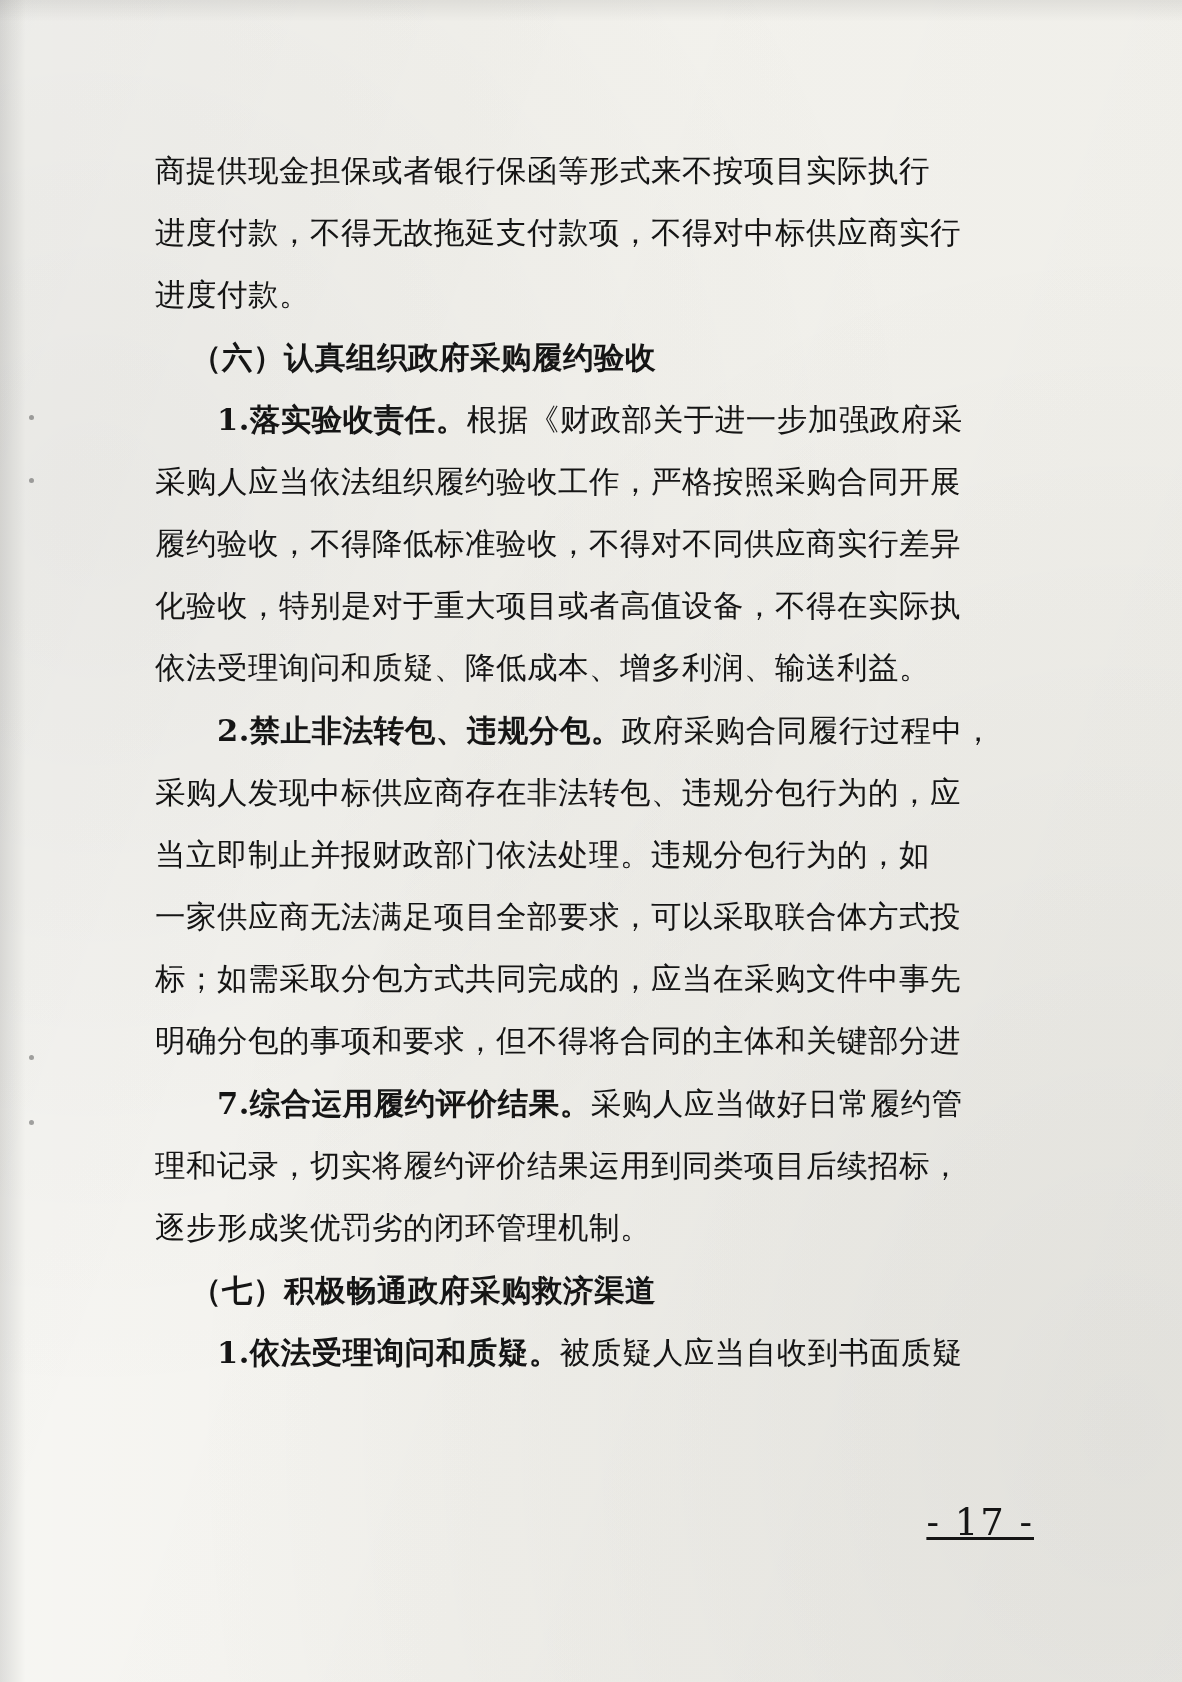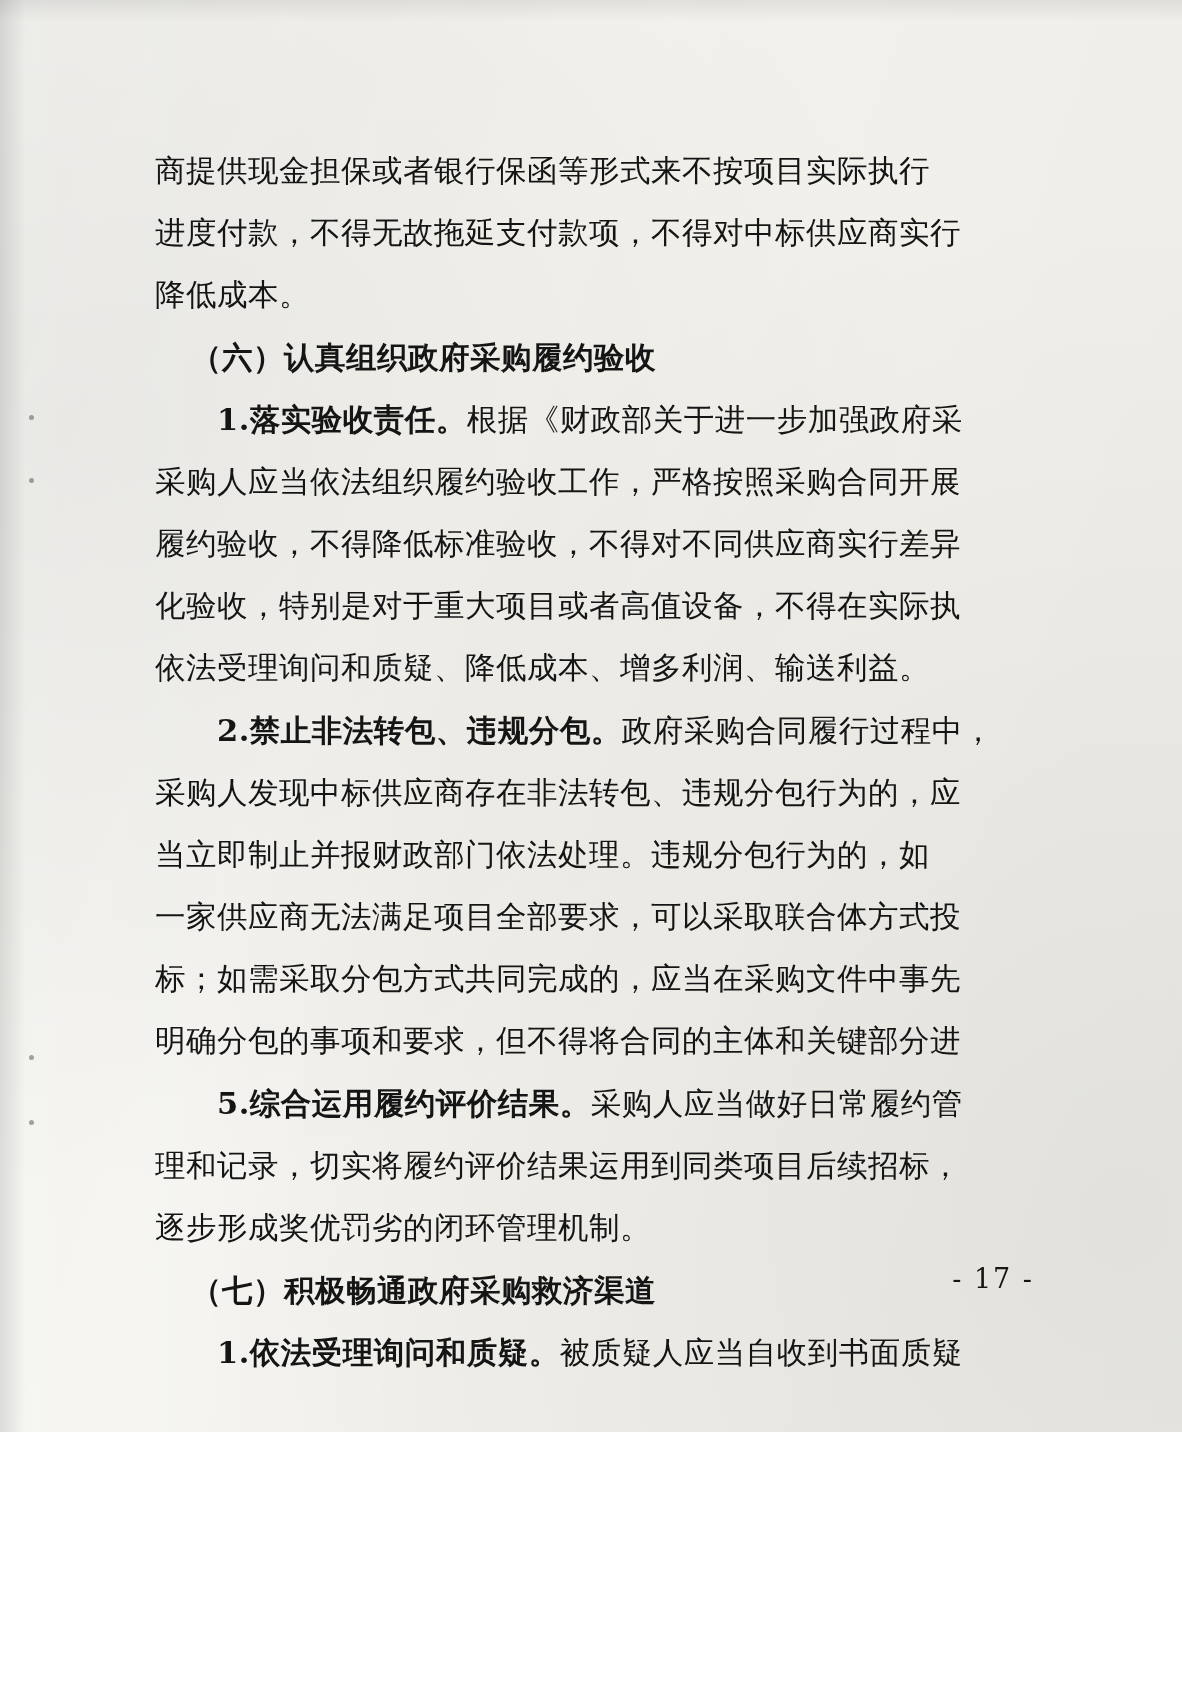--- a/index.html
+++ b/index.html
@@ -3,21 +3,21 @@
 <meta charset="utf-8">
 <style>
   html, body {
     margin: 0;
     padding: 0;
     background: #ffffff;
   }
   .page {
     position: relative;
     width: 1182px;
-    height: 1432px;
+    height: 1682px;
     background: #f2f1ec;
     background-image:
       linear-gradient(to right, rgba(255,255,255,0.35), rgba(250,249,245,0.1) 40%, rgba(244,243,238,0.2));
     overflow: hidden;
     font-family: "DejaVu Serif", "Liberation Serif", serif;
     color: #151515;
   }
   
   .page::before {
     content: "";
@@ -73,59 +73,60 @@
   }
   .heading {
     font-weight: bold;
     font-size: 30px;
     letter-spacing: 1px;
   }
   .page-number {
     position: absolute;
     right: 148px;
     bottom: 138px;
-    font-size: 27px;
+    font-size: 37px;
     letter-spacing: 2px;
     font-family: "DejaVu Serif", "Liberation Serif", serif;
+    text-decoration: underline;
   }
 </style>
 </head>
 <body>
 
 <div class="page">
   <div class="edge-left"></div>
   <div class="edge-top"></div>
 
   <div class="punch" style="top:415px;"></div>
   <div class="punch" style="top:478px;"></div>
   <div class="punch" style="top:1055px;"></div>
   <div class="punch" style="top:1120px;"></div>
 
   <div class="content">
 
     <p class="line">商提供现金担保或者银行保函等形式来不按项目实际执行</p>
     <p class="line">进度付款，不得无故拖延支付款项，不得对中标供应商实行</p>
-    <p class="line">降低成本。</p>
+    <p class="line">进度付款。</p>
 
     <p class="line indent1 heading">（六）认真组织政府采购履约验收</p>
 
     <p class="line indent2"><span class="bold">1.落实验收责任。</span><span>根据《财政部关于进一步加强政府采</span></p>
     <p class="line">采购人应当依法组织履约验收工作，严格按照采购合同开展</p>
     <p class="line">履约验收，不得降低标准验收，不得对不同供应商实行差异</p>
     <p class="line">化验收，特别是对于重大项目或者高值设备，不得在实际执</p>
     <p class="line">依法受理询问和质疑、降低成本、增多利润、输送利益。</p>
 
     <p class="line indent2"><span class="bold">2.禁止非法转包、违规分包。</span><span>政府采购合同履行过程中，</span></p>
     <p class="line">采购人发现中标供应商存在非法转包、违规分包行为的，应</p>
     <p class="line">当立即制止并报财政部门依法处理。违规分包行为的，如</p>
     <p class="line">一家供应商无法满足项目全部要求，可以采取联合体方式投</p>
     <p class="line">标；如需采取分包方式共同完成的，应当在采购文件中事先</p>
     <p class="line">明确分包的事项和要求，但不得将合同的主体和关键部分进</p>
 
-    <p class="line indent2"><span class="bold">5.综合运用履约评价结果。</span><span>采购人应当做好日常履约管</span></p>
+    <p class="line indent2"><span class="bold">7.综合运用履约评价结果。</span><span>采购人应当做好日常履约管</span></p>
     <p class="line">理和记录，切实将履约评价结果运用到同类项目后续招标，</p>
     <p class="line">逐步形成奖优罚劣的闭环管理机制。</p>
 
     <p class="line indent1 heading">（七）积极畅通政府采购救济渠道</p>
 
     <p class="line indent2"><span class="bold">1.依法受理询问和质疑。</span><span>被质疑人应当自收到书面质疑</span></p>
   </div>
 
   <div class="page-number">- 17 -</div>
 </div>

